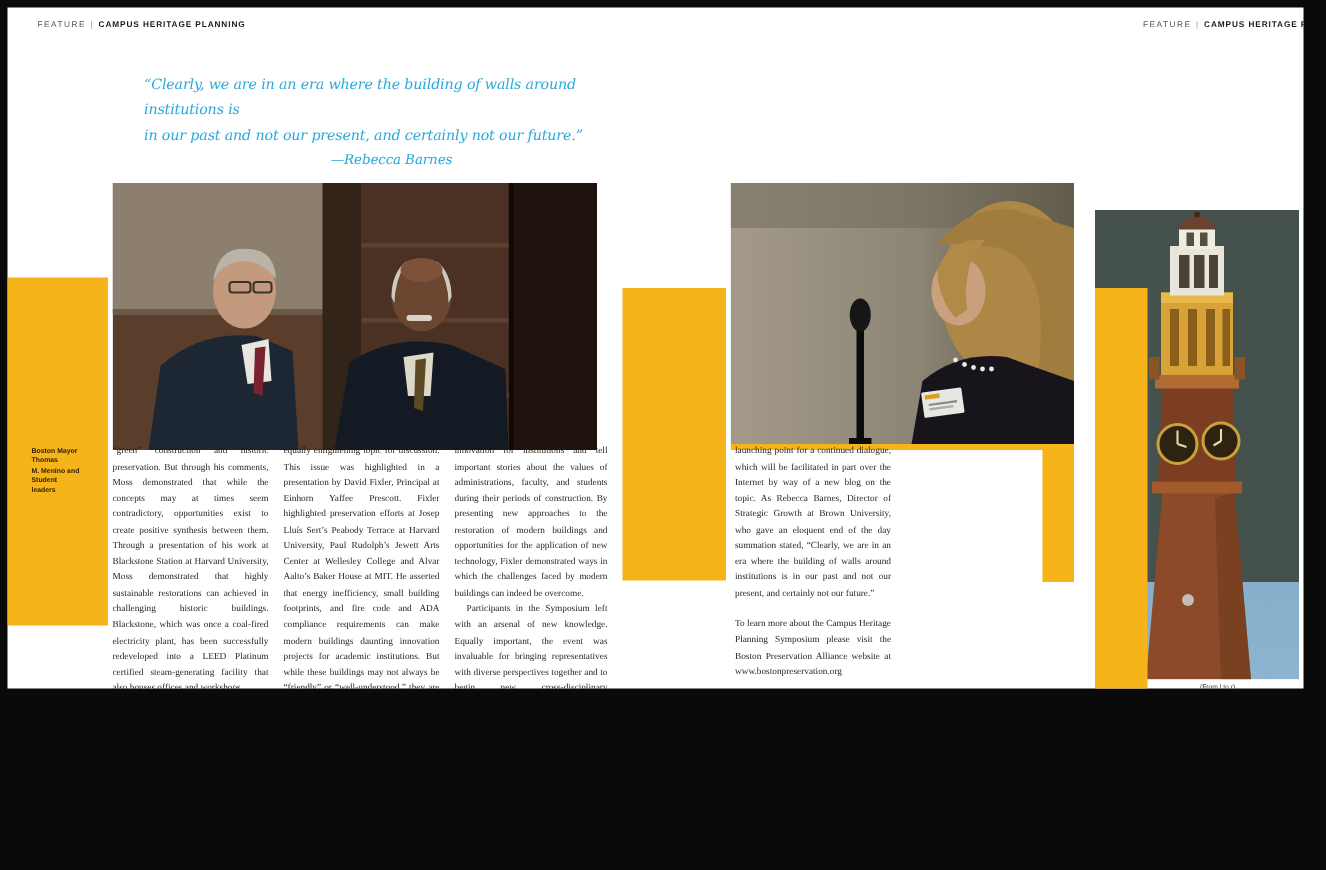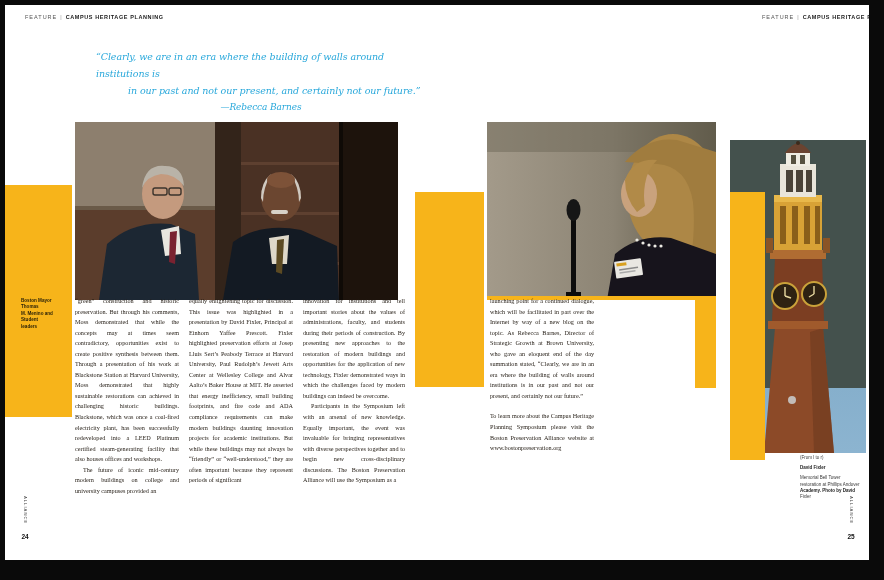--- a/index.html
+++ b/index.html
@@ -1,42 +1,42 @@
 <!DOCTYPE html>
 <html><head>
 <meta charset="utf-8">
 <style>
   html,body{margin:0;padding:0;}
   body{
     width:884px;height:580px;background:#0a0a0a;position:relative;
     font-family:"Liberation Serif","DejaVu Serif",serif;overflow:hidden;
   }
   .spread{
-    position:absolute;left:5px;top:5px;width:864px;height:555px;
+    position:absolute;left:5px;top:5px;width:864px;height:454px;
     background:#ffffff;overflow:hidden;
   }
   .abs{position:absolute;}
 
   
   .runhead{
     font-family:"Liberation Sans","DejaVu Sans",sans-serif;
     font-size:5.5px;letter-spacing:1px;color:#4a4a4a;white-space:nowrap;
   }
   .runhead .kicker{font-weight:400;color:#555;}
   .runhead .divider{color:#999;margin:0 3px;}
   .runhead .title{font-weight:700;color:#1a1a1a;letter-spacing:0.6px;}
 
   
   .pullquote{
     left:91px;top:43px;width:332px;
     font-family:"DejaVu Serif","Liberation Serif",serif;
     font-style:italic;color:#29a8db;font-size:9.5px;line-height:17px;
     letter-spacing:-0.1px;
   }
-  .pullquote .q2{padding-left:0px;margin-left:32px;}
+  .pullquote .q2{padding-left:0px;}
   .pullquote .attrib{text-align:center;padding-right:2px;font-size:9px;}
 
   
   .accent{background:#f7b41a;}
   .accent-left{left:0;top:180px;width:67px;height:232px;}
   .accent-gutter{left:410px;top:187px;width:69px;height:195px;}
   .accent-under{left:690px;top:295px;width:21px;height:88px;}
   .accent-tower{left:725px;top:187px;width:35px;height:268px;z-index:5;}
 
   .yellow-caption{

